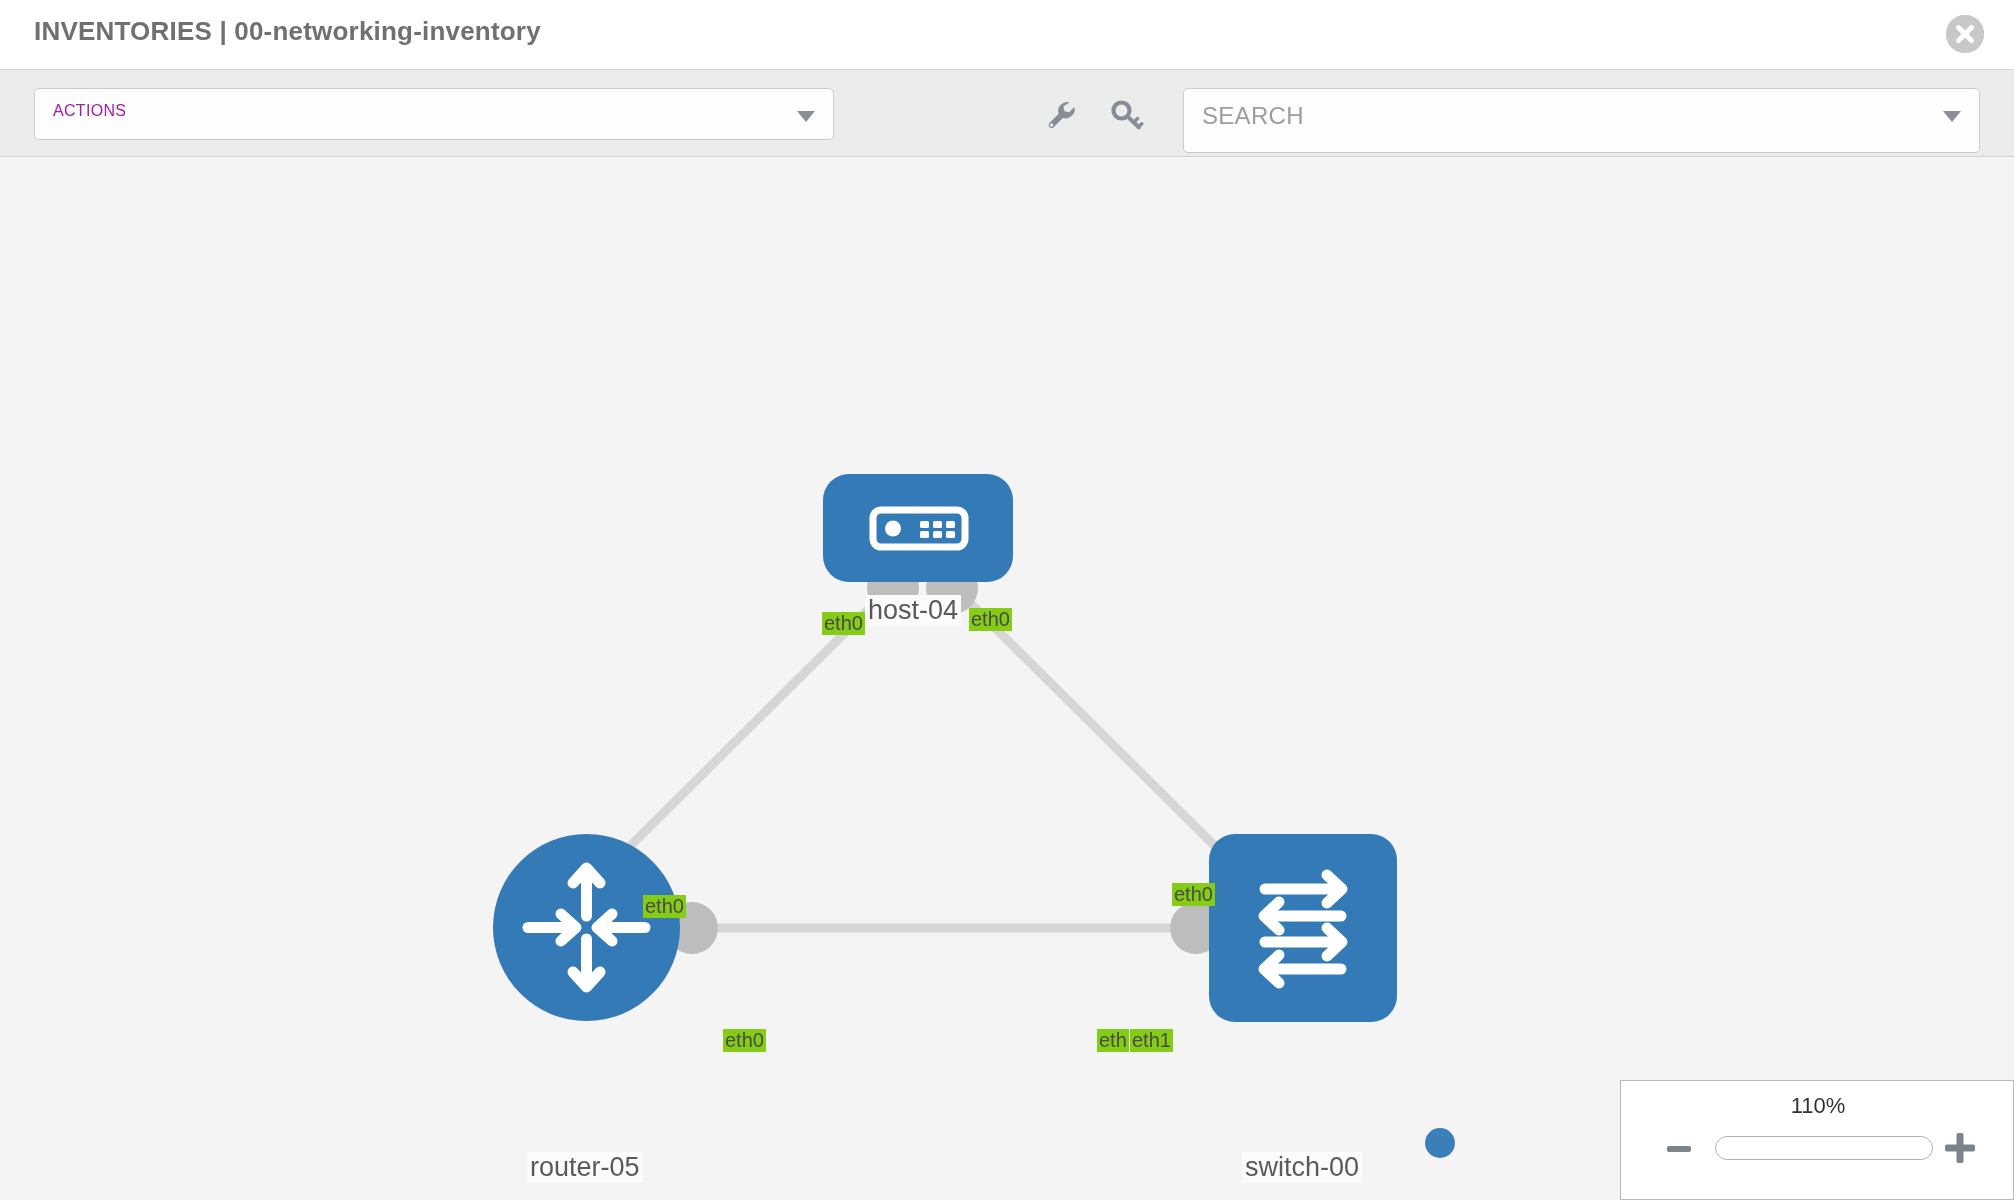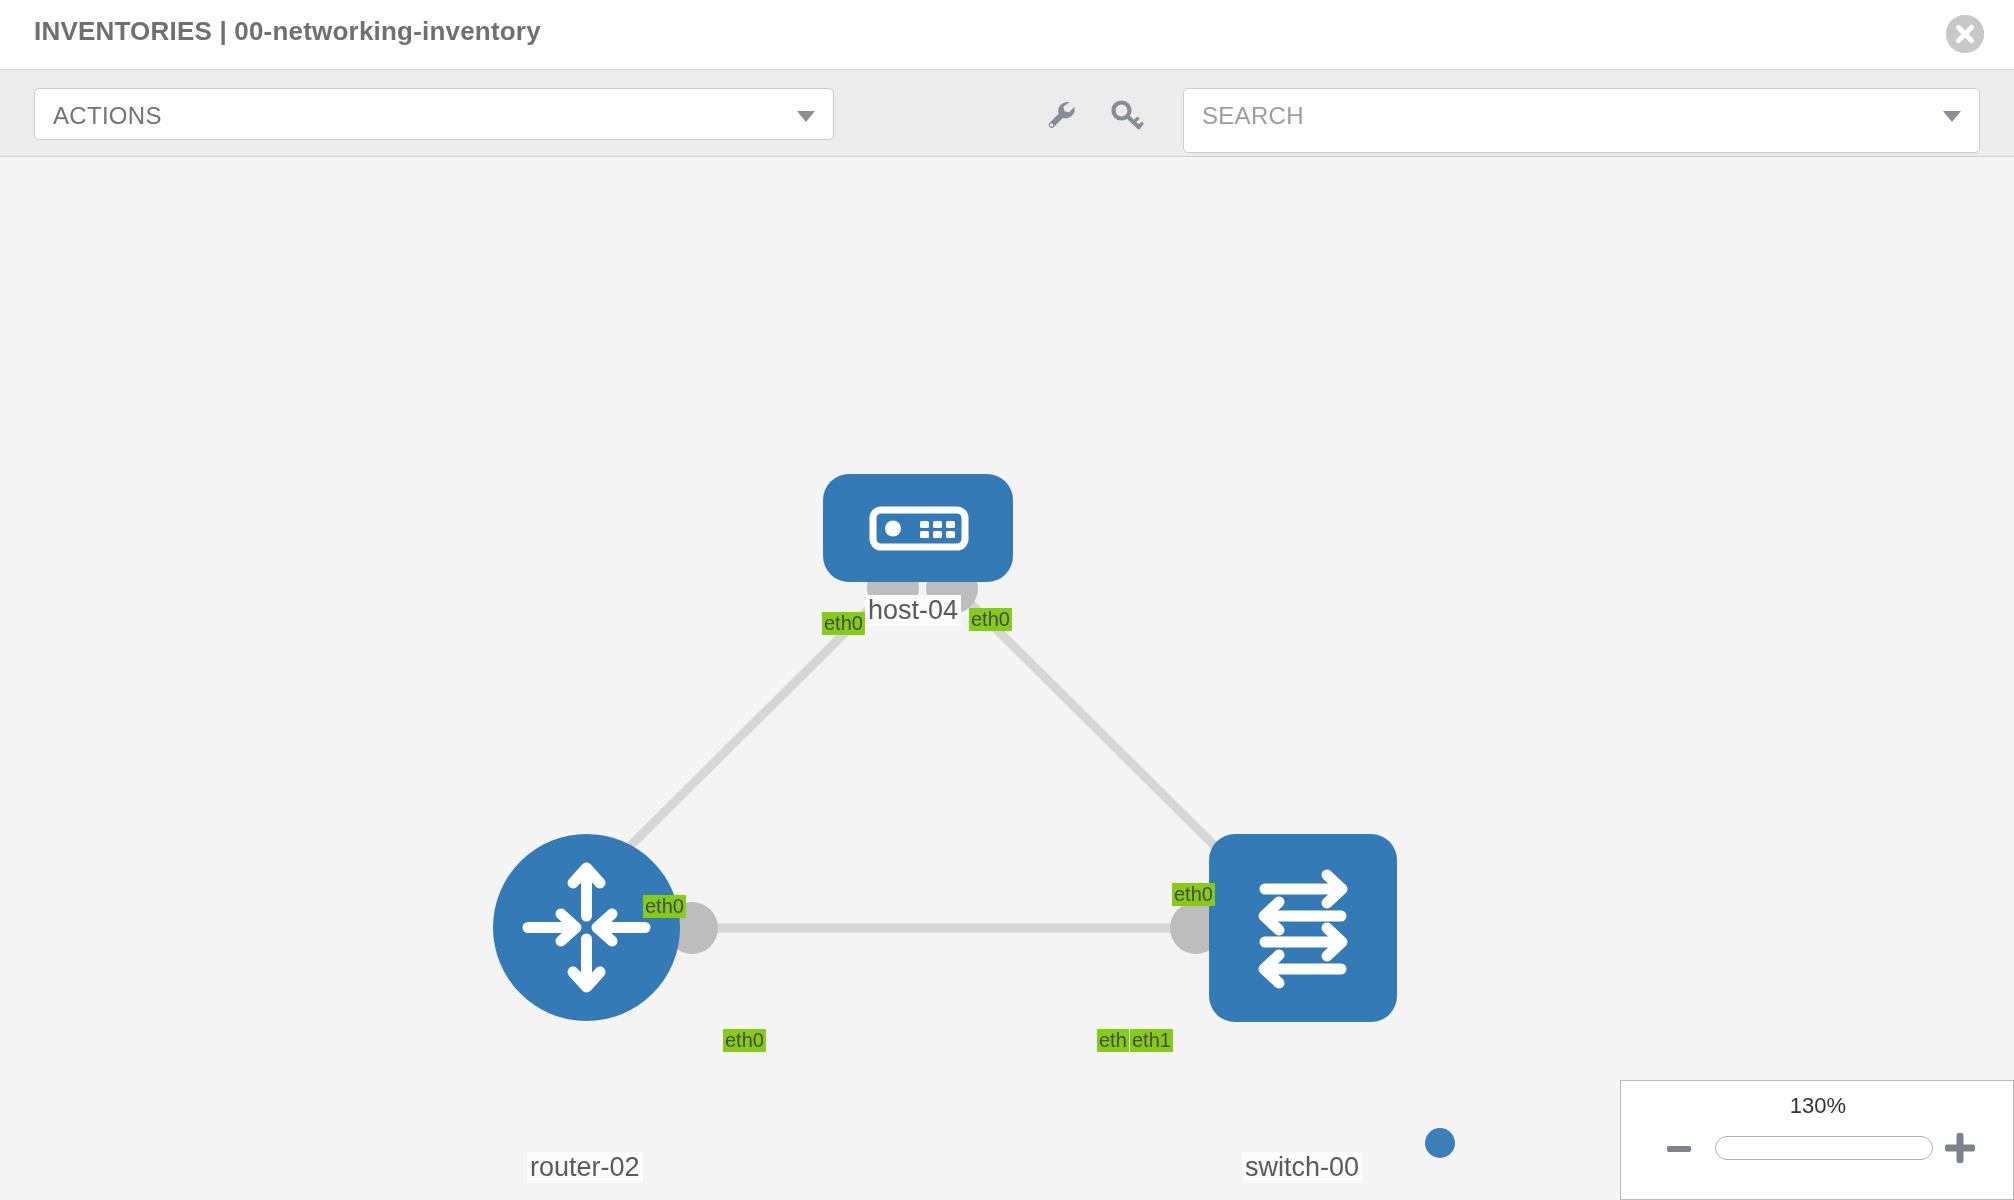--- a/index.html
+++ b/index.html
@@ -37,21 +37,21 @@
   }
   .actions-select{
     position:absolute;left:34px;top:18px;
     width:800px;height:52px;
     background:#fdfdfd;
     border:1px solid #cccccc;border-radius:5px;
     box-sizing:border-box;cursor:pointer;
   }
   .actions-select .lbl{
     position:absolute;left:18px;top:13px;
-    font-size:24px;color:#737373;letter-spacing:.3px;
+    font-size:16px;color:#a21caf;letter-spacing:.3px;
   }
   .caret{
     position:absolute;right:18px;top:22px;
     width:0;height:0;
     border-left:9px solid transparent;
     border-right:9px solid transparent;
     border-top:11px solid #8a8f96;
   }
   .tool-icon{
     position:absolute;top:28px;width:34px;height:34px;cursor:pointer;
@@ -248,37 +248,37 @@
         <path d="M56 108 L132 108"></path>
         <path d="M118 94 L133 108 L118 122"></path>
 
         <path d="M132 135 L56 135"></path>
         <path d="M70 121 L55 135 L70 149"></path>
       </g>
     </svg>
   </div>
 
   <div class="node-label" style="left:865px;top:437px;">host-04</div>
-  <div class="node-label" style="left:527px;top:994px;">router-02</div>
+  <div class="node-label" style="left:527px;top:994px;">router-05</div>
   <div class="node-label" style="left:1242px;top:994px;">switch-00</div>
 
   <div class="edge-label" style="left:822px;top:454px;">eth0</div>
   <div class="edge-label" style="left:969px;top:450px;">eth0</div>
 
   <div class="edge-label" style="left:643px;top:737px;">eth0</div>
   <div class="edge-label" style="left:723px;top:871px;">eth0</div>
 
   <div class="edge-label" style="left:1172px;top:725px;">eth0</div>
   <div class="edge-label" style="left:1097px;top:871px;">eth</div>
   <div class="edge-label" style="left:1117px;top:871px;margin-left:13px;">eth1</div>
 
 </div>
 
 <div class="zoom-panel">
-  <div class="zoom-value">130%</div>
+  <div class="zoom-value">110%</div>
 
   <div class="zoom-minus">
     <svg viewBox="0 0 28 28">
       <rect x="2" y="11" width="24" height="6" rx="2" fill="#7d838b"></rect>
     </svg>
   </div>
 
   <div class="zoom-track"></div>
 
   <div class="zoom-plus">

